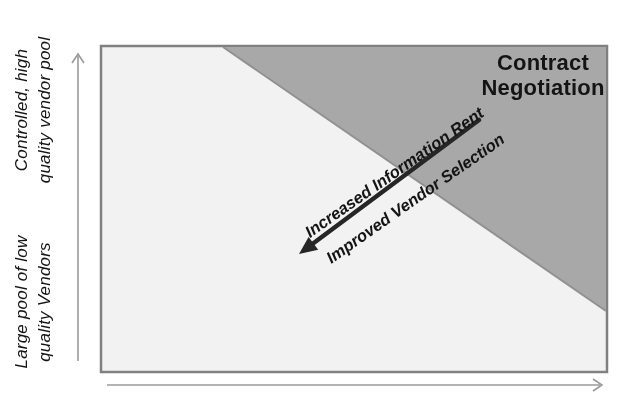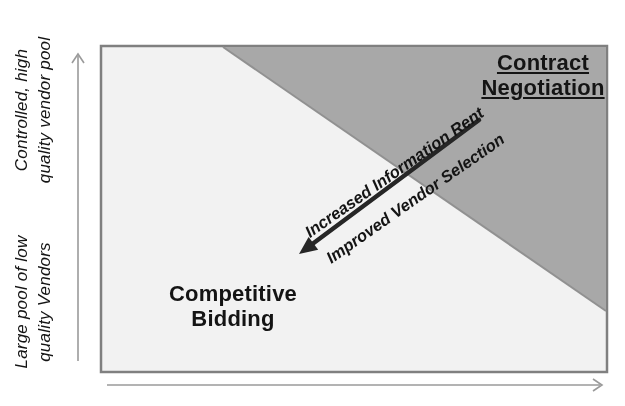--- a/index.html
+++ b/index.html
@@ -76,23 +76,21 @@
     <line class="axis-line" x1="107" y1="385" x2="600" y2="385" stroke="#9a9a9a"></line>
     <polyline class="axis-head" points="593,379 602,385 593,391" stroke="#9a9a9a"></polyline>
   </svg>
 
   <div class="txt y-label" style="left:-66px; top:86px;">Controlled, high
 quality vendor pool</div>
 
   <div class="txt y-label" style="left:-66px; top:278px;">Large pool of low
 quality Vendors</div>
 
-  <div class="txt quad-label" style="left:476px; top:50px; width:134px;text-decoration:underline;">Contract
+  <div class="txt quad-label" style="left:476px; top:50px; width:134px;">Contract
 Negotiation</div>
 
-  <div class="txt quad-label" style="left:152px; top:281px; width:162px;">Competitive
-Bidding</div>
 
   <div class="txt arrow-label" style="left:283px; top:160px;">Increased Information Rent</div>
 
   <div class="txt arrow-label" style="left:304px; top:186px;">Improved Vendor Selection</div>
 
 </div>
 
 </body></html>

